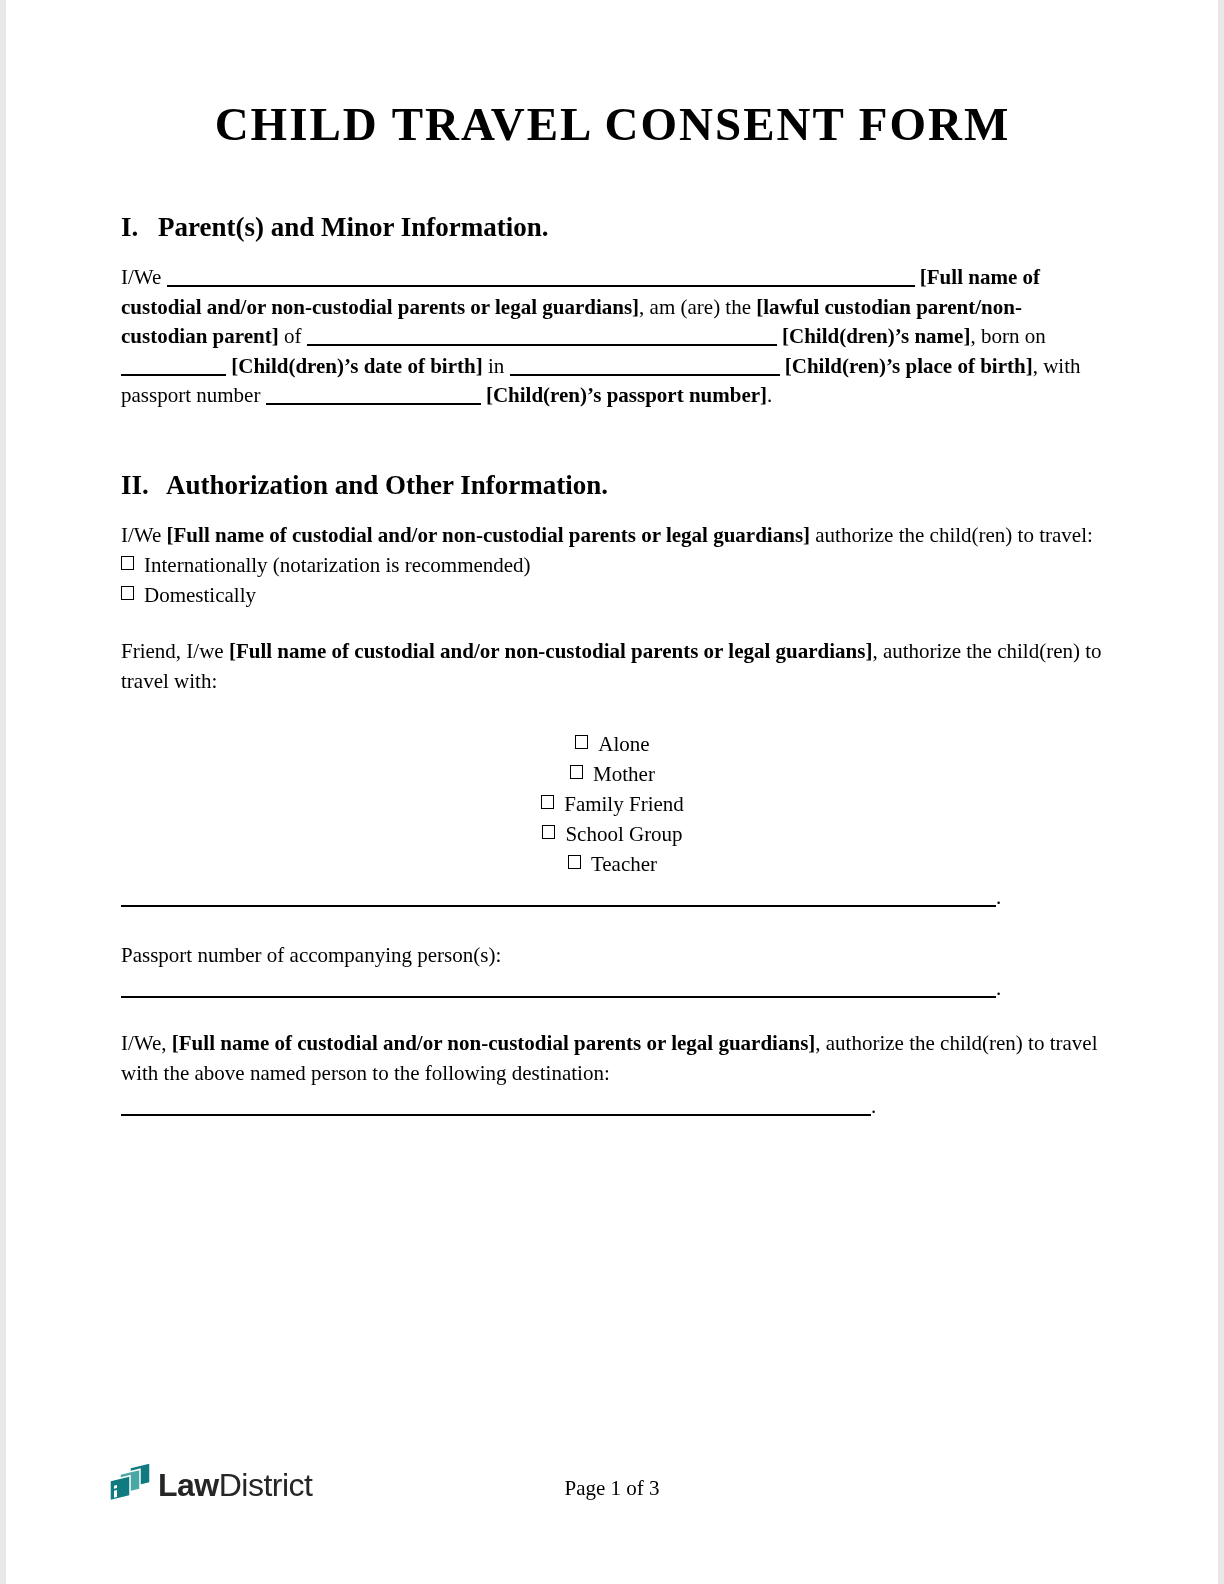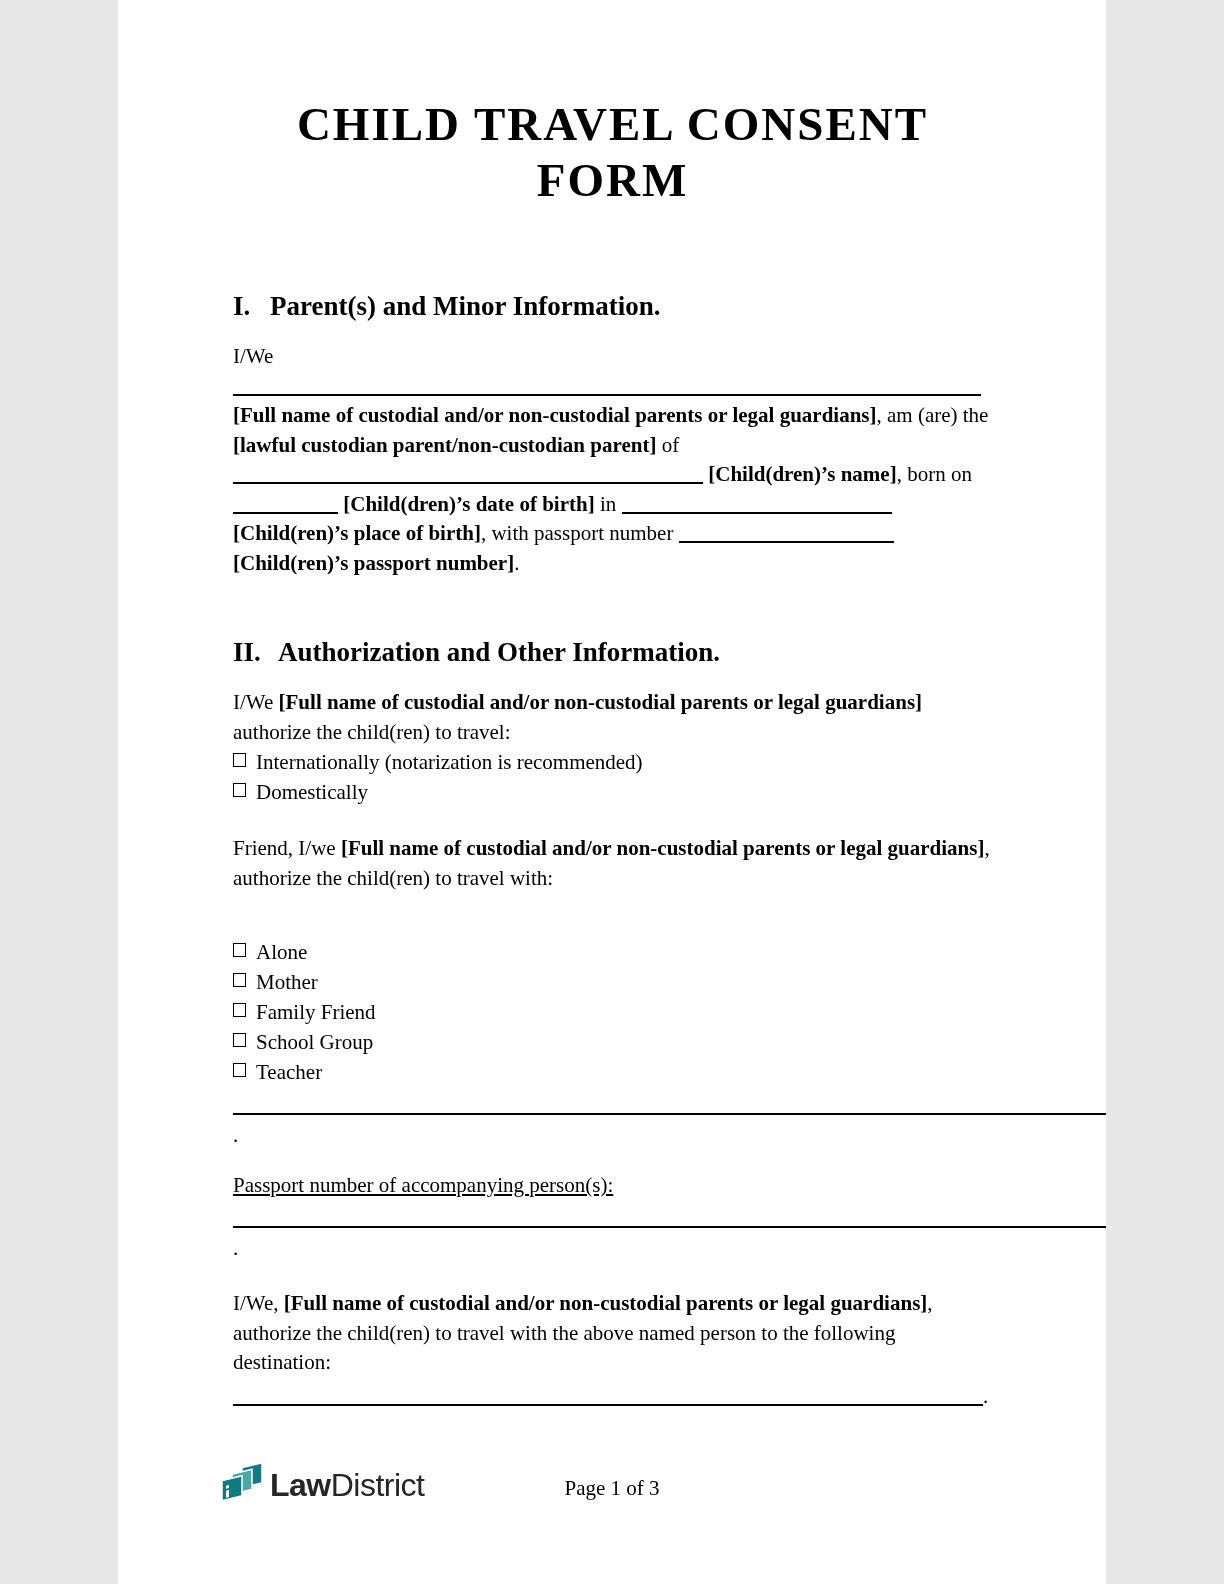--- a/index.html
+++ b/index.html
@@ -1,18 +1,18 @@
 <!DOCTYPE html>
 <html><head>
 <meta charset="utf-8">
 <style>
   html,body { margin:0; padding:0; background:#e8e8e8; }
   .page {
     position:relative;
-    width:988px; height:1584px;
+    width:1212px; height:1584px;
     background:#ffffff;
     font-family:"Liberation Serif", serif;
     color:#000000;
     margin:0 auto;
     overflow:hidden;
   }
   .content { padding:96px 114px 0 115px; }
 
   .title {
     text-align:center;
@@ -56,30 +56,30 @@
     border:1.5px solid #000;
     margin-right:10px;
     vertical-align:2px;
     background:#fff;
   }
 
   .field-label { font-size:21px; line-height:30px; margin:0; }
   .fill-line { font-size:21px; line-height:30px; margin:0; }
 
   
-  .h1m   { margin-top:81px; }
+  .h1m   { margin-top:58px; }
   .p1m   { margin-top:19px; }
   .h2m   { margin-top:57px; }
   .p2m   { margin-top:19px; }
   .cb1m  { }
   .p3m   { margin-top:27px; }
-  .cb2m  { margin-top:44px; }
+  .cb2m  { margin-top:33px;text-align:center; }
   .lab1m { margin-top:29px; }
   .linem { margin-top:3px; }
-  .lab2m { margin-top:20px;text-decoration:underline; }
+  .lab2m { margin-top:28px; }
   .p4m   { margin-top:26px; }
 
   .footer {
     position:absolute;
     top:1458px; left:0;
     width:100%; height:70px;
   }
   .logo {
     position:absolute;
     left:103px; top:2px;

